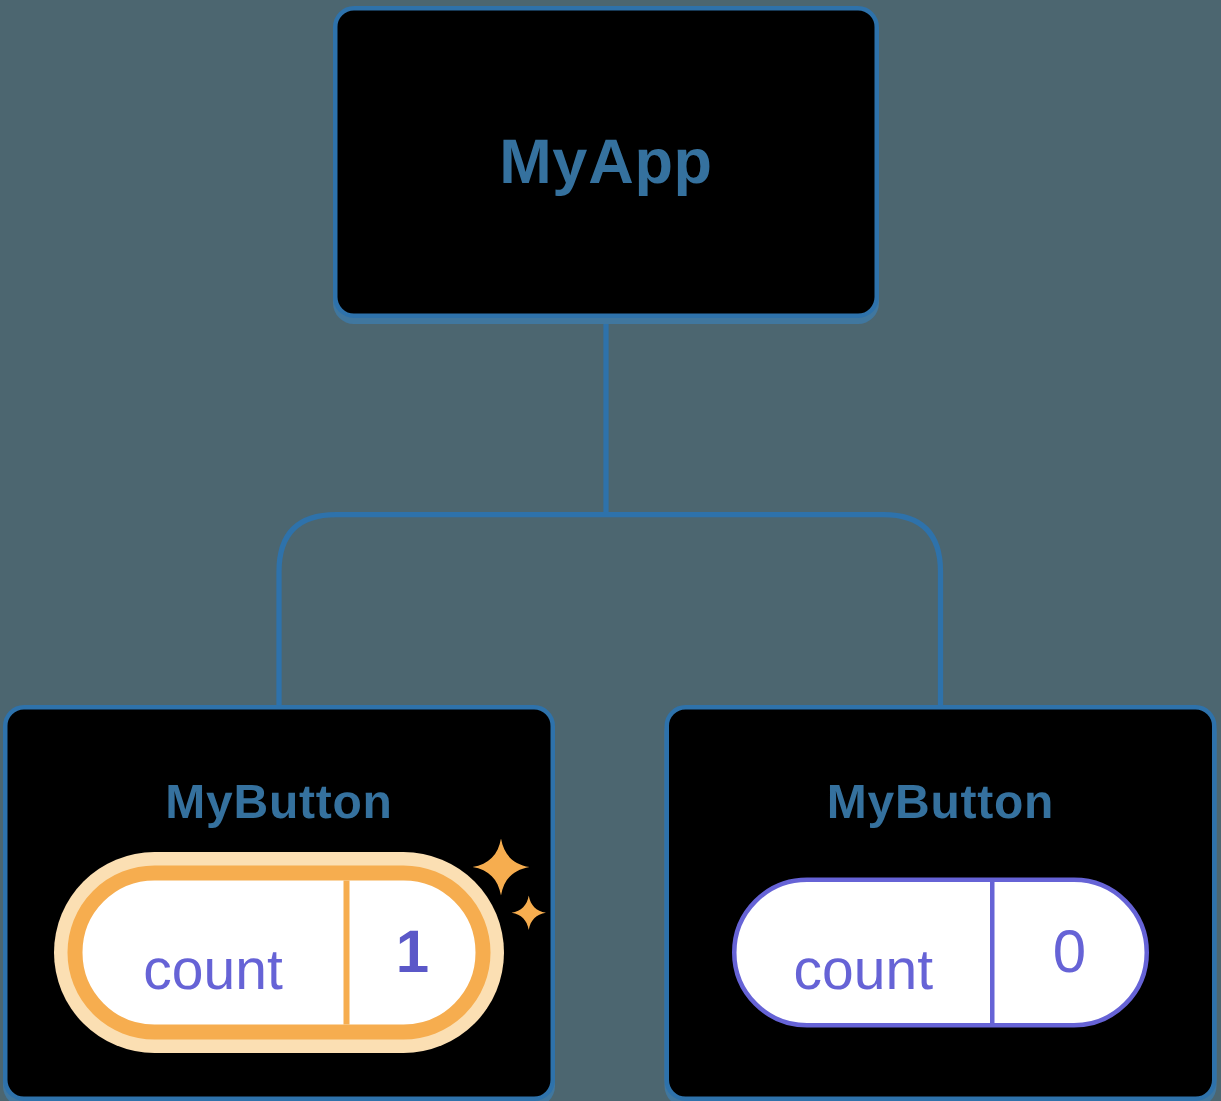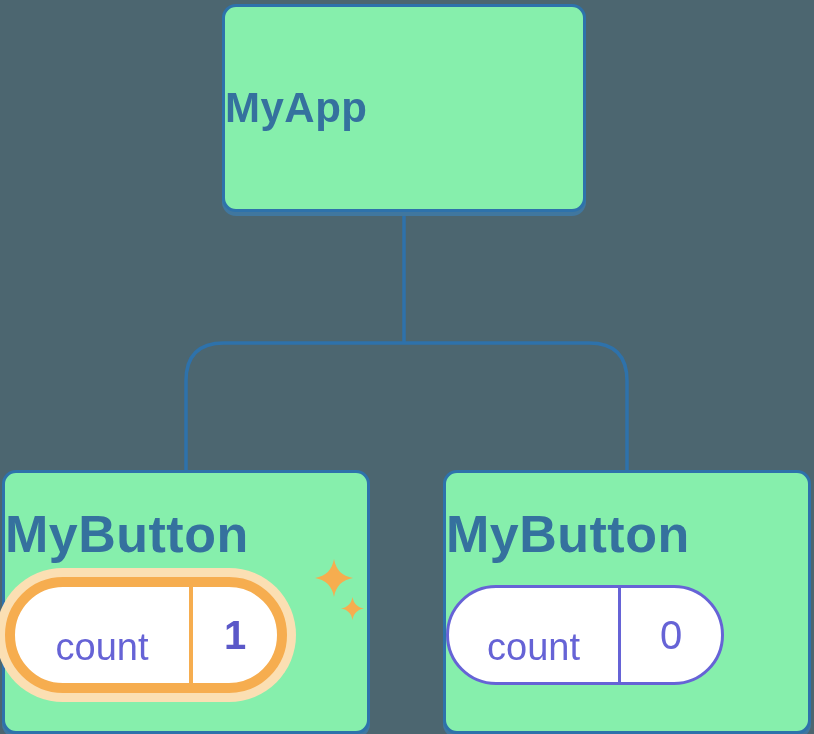--- a/index.html
+++ b/index.html
@@ -16,26 +16,27 @@
     font-family: "Liberation Sans", sans-serif;
   }
   .connectors {
     position: absolute;
     left: 0; top: 0;
     width: 814px; height: 734px;
   }
   .card {
     position: absolute;
     box-sizing: border-box;
-    background: #86efac;
+    background: #000000;
     border: 3px solid #2E72AB;
     border-radius: 14px;
     box-shadow: 0 4px 0 #40779F;
     display: flex;
     flex-direction: column;
+    align-items: center;
   }
   .card-app {
     left: 222px; top: 4px;
     width: 364px; height: 208px;
     justify-content: center;
   }
   .card-title {
     color: #35719E;
     font-size: 42px;
     font-weight: 700;
@@ -43,21 +44,21 @@
   }
   .card-btn {
     width: 368px; height: 264px;
     top: 470px;
   }
   .card-btn-left  { left: 2px; }
   .card-btn-right { left: 443px; }
   .btn-title {
     margin-top: 38px;
     color: #35719E;
-    font-size: 52px;
+    font-size: 32px;
     font-weight: 700;
     letter-spacing: 0.5px;
     line-height: 46px;
   }
   .pill {
     box-sizing: border-box;
     display: flex;
     align-items: stretch;
     background: #ffffff;
   }

